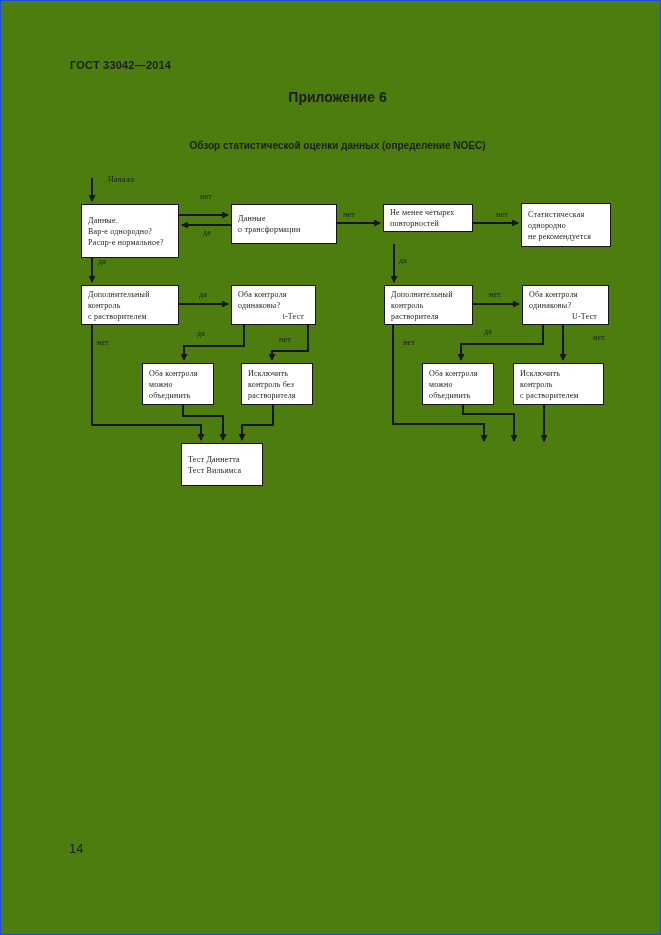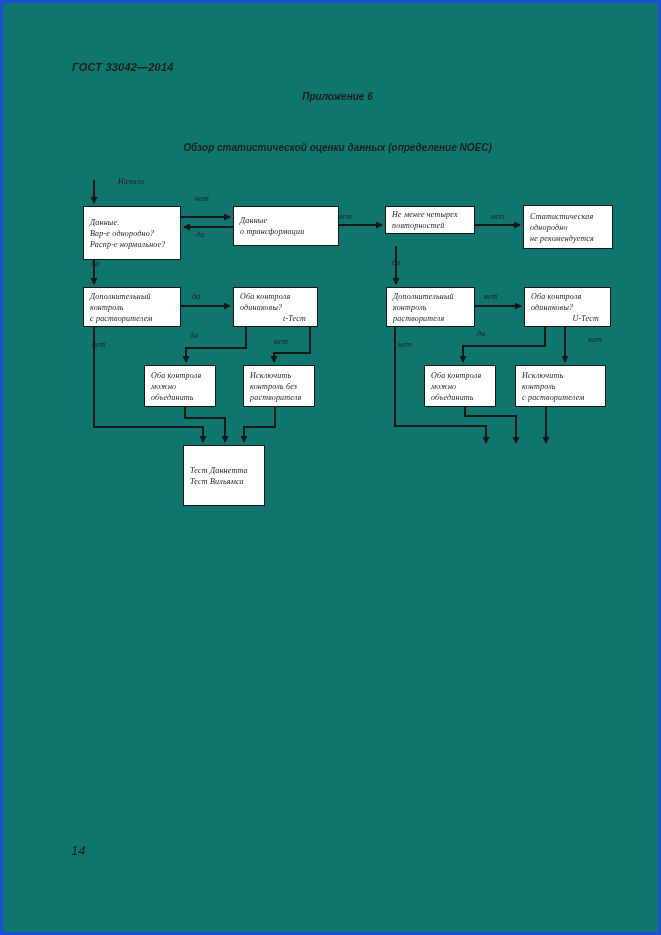--- a/index.html
+++ b/index.html
@@ -1,36 +1,36 @@
 <!DOCTYPE html>
 <html><head>
 <meta charset="utf-8">
 <style>
   html,body{margin:0;padding:0;background:#fff;}
   body{width:661px;height:935px;position:relative;font-family:"Liberation Sans",sans-serif;color:#1c1c1c;}
-  .page{position:absolute;inset:0;background:#0f766e;border:3px solid #1d4ed8;box-sizing:border-box;font-style:italic;}
+  .page{position:absolute;inset:0;background:#4d7c0f;border:1px solid #1d4ed8;box-sizing:border-box;}
   .abs{position:absolute;}
   .doc-num{left:69px;top:58px;font-size:11px;font-weight:bold;letter-spacing:.2px;}
   .center-line{left:14px;right:0;text-align:center;font-weight:bold;}
-  .appendix{top:88px;font-size:10px;}
+  .appendix{top:88px;font-size:14px;}
   .appendix-type{top:101px;font-size:10px;}
   .doc-title{top:139px;font-size:10px;}
   .page-num{left:68px;top:840px;font-size:13px;}
   
   .fc{position:absolute;inset:0;font-family:"Liberation Serif","DejaVu Serif",serif;}
   svg.wires{position:absolute;left:0;top:0;}
   .node{position:absolute;box-sizing:border-box;border:1.7px solid #161616;background:#fff;
         display:flex;flex-direction:column;justify-content:center;
         padding:2px 4px 2px 6px;font-size:8px;line-height:11px;letter-spacing:.2px;color:#1c1c1c;}
   .node .nl{white-space:nowrap;}
   .node .test{text-align:right;padding-right:7px;}
-  .elbl{position:absolute;width:26px;margin-left:-13px;
+  .elbl{position:absolute;width:26px;margin-left:-13px;text-align:center;
         font-size:8px;line-height:9px;letter-spacing:.3px;color:#1c1c1c;
         font-family:"Liberation Serif","DejaVu Serif",serif;}
-  .elbl.start{width:auto;margin-left:16px;text-align:left;}
+  .elbl.start{width:auto;margin-left:8px;text-align:left;}
 </style>
 </head>
 <body>
 
 <div class="page">
 
   <div class="abs doc-num">ГОСТ 33042—2014</div>
   <div class="abs center-line appendix">Приложение 6</div>
   <div class="abs center-line doc-title">Обзор статистической оценки данных (определение NOEC)</div>
 
@@ -119,21 +119,21 @@
       <div class="nl">Оба контроля</div>
       <div class="nl">можно</div>
       <div class="nl">объединить</div>
     </div>
     <div class="node" style="left:512px;top:362px;width:91px;height:42px">
       <div class="nl">Исключить</div>
       <div class="nl">контроль</div>
       <div class="nl">с растворителем</div>
     </div>
 
-    <div class="node" style="left:180px;top:442px;width:82px;height:61px">
+    <div class="node" style="left:180px;top:442px;width:82px;height:43px">
       <div class="nl">Тест Даннетта</div>
       <div class="nl">Тест Вильямса</div>
     </div>
 
     <span class="elbl start" style="left:99px;top:174px">Начало</span>
     <span class="elbl" style="left:205px;top:191px">нет</span>
     <span class="elbl" style="left:206px;top:227px">да</span>
     <span class="elbl" style="left:348px;top:209px">нет</span>
     <span class="elbl" style="left:501px;top:209px">нет</span>
     <span class="elbl" style="left:101px;top:256px">да</span>

